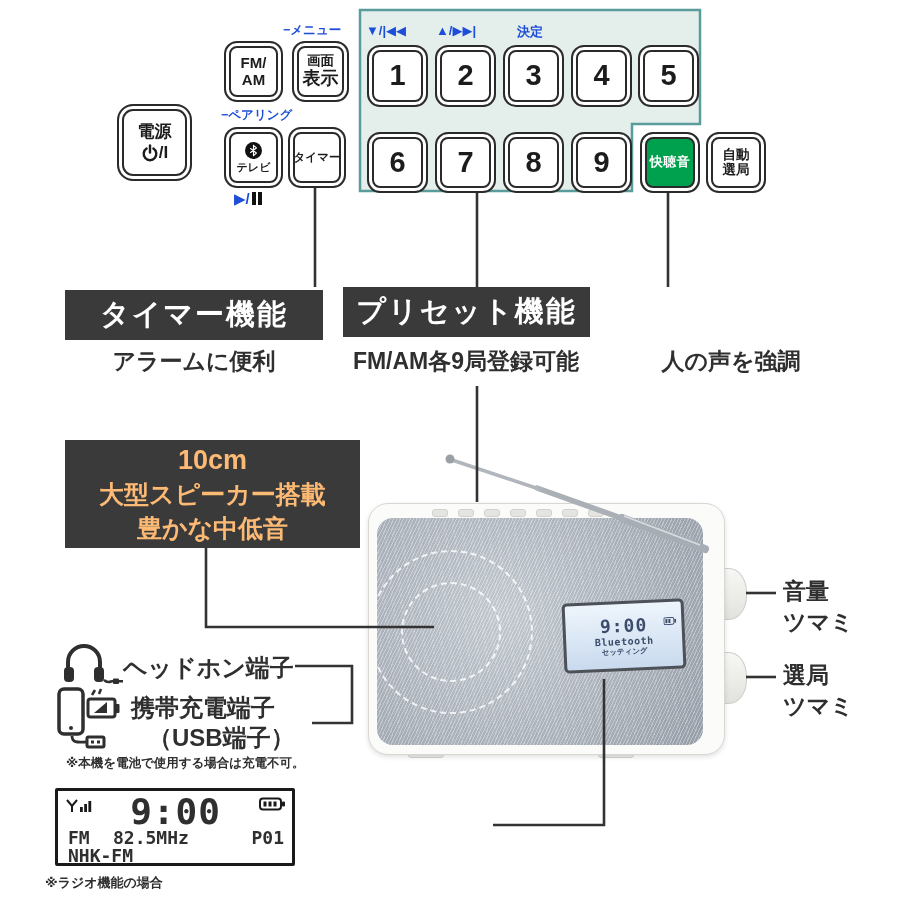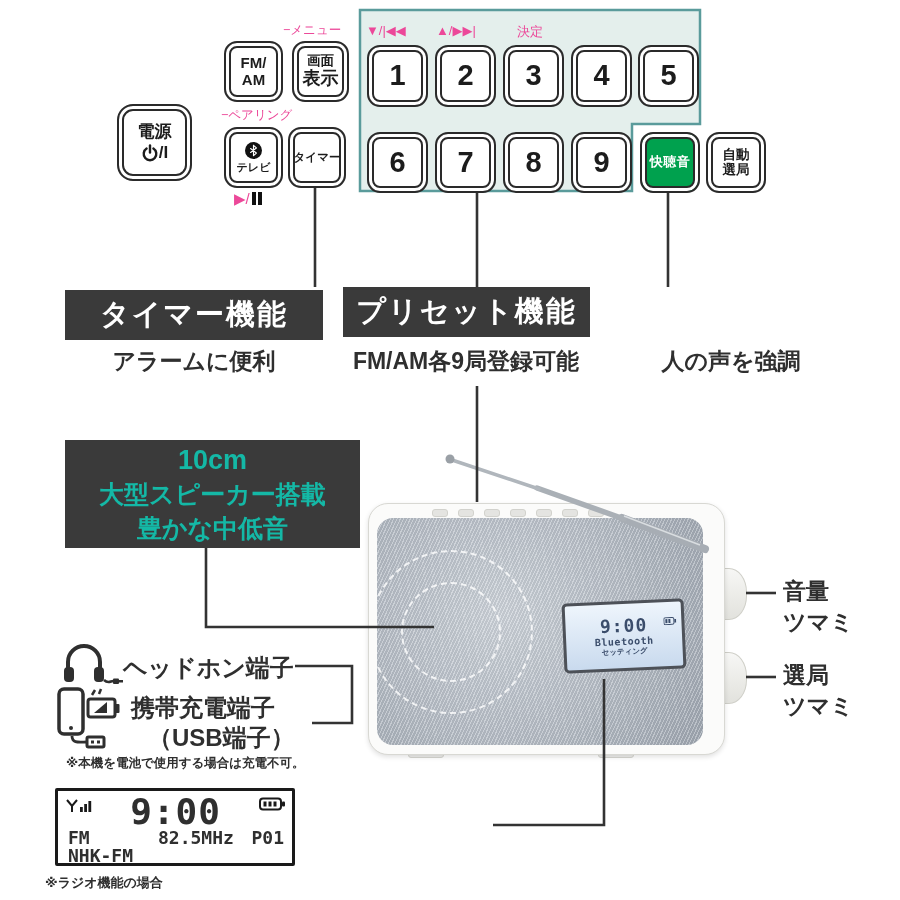--- a/index.html
+++ b/index.html
@@ -6,25 +6,25 @@
   #canvas{position:relative;width:900px;height:900px;background:#fff;overflow:hidden;
           font-family:"Liberation Sans","DejaVu Sans",sans-serif;color:#2f2f2f;}
   .abs{position:absolute;}
   
   .btn{position:absolute;background:#fff;border:2.5px solid #2a2a2a;border-radius:13px;
        box-shadow:inset 0 0 0 3px #fff, inset 0 0 0 5px #2a2a2a;
        display:flex;flex-direction:column;align-items:center;justify-content:center;
        font-weight:bold;text-align:center;line-height:1.1;color:#1c1c1c;}
   .num{font-size:29px;}
   .btn.green{background:#00a14e;color:#fff;}
-  .klabel{position:absolute;font-weight:normal;font-size:13px;color:#ec4899;white-space:nowrap;text-align:right;}
+  .klabel{position:absolute;font-weight:bold;font-size:13px;color:#1d4ed8;white-space:nowrap;text-align:right;}
   .hdr{position:absolute;height:50px;background:#3a3a3a;color:#fff;display:flex;
        align-items:center;justify-content:center;font-weight:bold;font-size:29px;letter-spacing:2px;}
   .sub{position:absolute;font-weight:bold;font-size:23px;text-align:center;color:#2f2f2f;white-space:nowrap;}
-  .callout-dark{position:absolute;background:#3a3a3a;color:#14b8a6;font-weight:bold;
+  .callout-dark{position:absolute;background:#3a3a3a;color:#fdba74;font-weight:bold;
        display:flex;flex-direction:column;align-items:center;justify-content:center;}
   .pb{display:inline-block;width:3.5px;height:13px;background:#111;margin-left:2.5px;vertical-align:-1px;}
   .mono{font-family:"DejaVu Sans Mono","Liberation Mono",monospace;}
   .gr-oval{position:absolute;width:14px;height:6px;background:#e4e4e1;border:1px solid #d2d2cd;border-radius:3px;}
 </style>
 </head>
 <body>
 
 <div id="canvas">
 
@@ -240,20 +240,20 @@
     </svg>
     <div class="mono" style="position:absolute;left:45px;top:0px;width:145px;text-align:center;font-size:36px;font-weight:bold;letter-spacing:1px;">9:00</div>
     <svg width="27" height="14" viewBox="0 0 27 14" style="position:absolute;right:6px;top:6px;">
       <rect x="1" y="1.5" width="21" height="11" rx="3" fill="none" stroke="#1a1a1a" stroke-width="2"></rect>
       <rect x="23" y="4.5" width="3" height="5" rx="1" fill="#1a1a1a"></rect>
       <rect x="4.5" y="4.5" width="3" height="5" fill="#1a1a1a"></rect>
       <rect x="9.5" y="4.5" width="3" height="5" fill="#1a1a1a"></rect>
       <rect x="14.5" y="4.5" width="3" height="5" fill="#1a1a1a"></rect>
     </svg>
     <span class="mono" style="position:absolute;left:10px;top:36px;font-size:18px;font-weight:bold;">FM</span>
-    <span class="mono" style="position:absolute;left:55px;top:36px;font-size:18px;font-weight:bold;margin-left:45px;">82.5MHz</span>
+    <span class="mono" style="position:absolute;left:55px;top:36px;font-size:18px;font-weight:bold;">82.5MHz</span>
     <span class="mono" style="position:absolute;right:8px;top:36px;font-size:18px;font-weight:bold;">P01</span>
     <span class="mono" style="position:absolute;left:10px;top:54px;font-size:18px;font-weight:bold;">NHK-FM</span>
   </div>
   <div class="abs" style="left:45px;top:874px;font-weight:bold;font-size:13px;">※ラジオ機能の場合</div>
 
 
 </div>
 
 </body></html>

